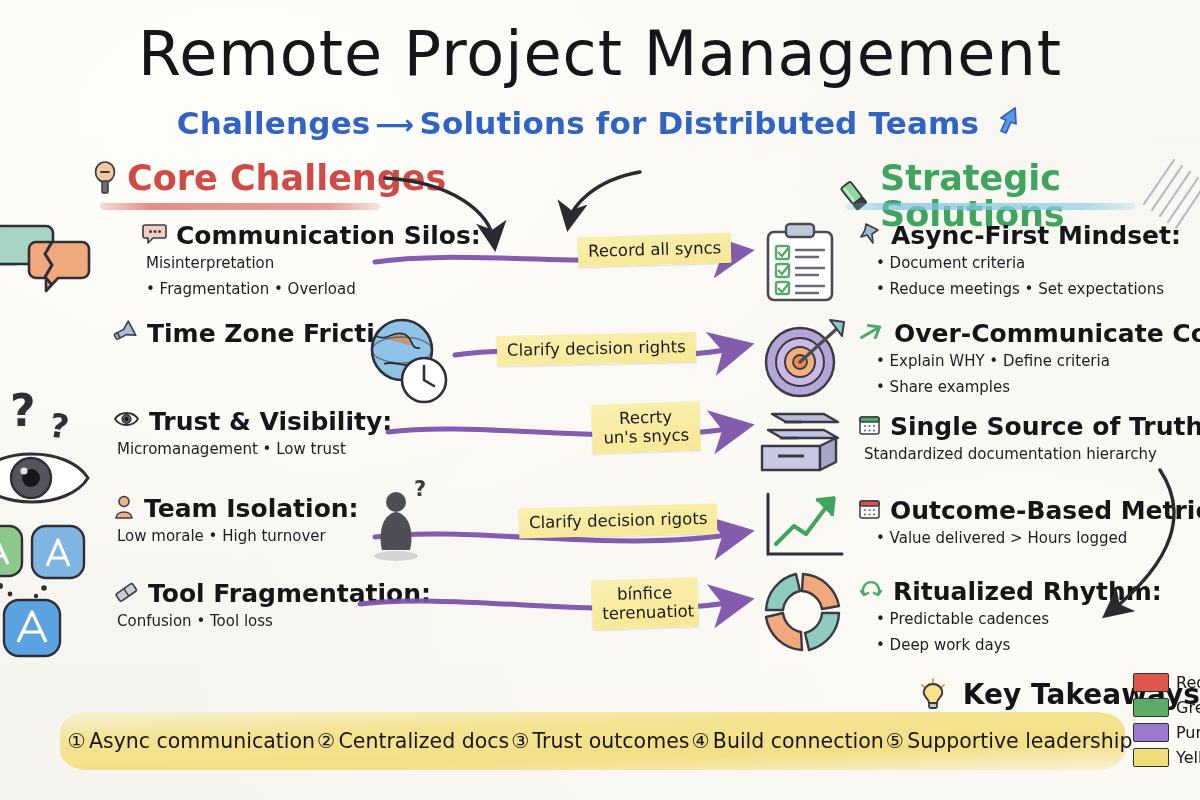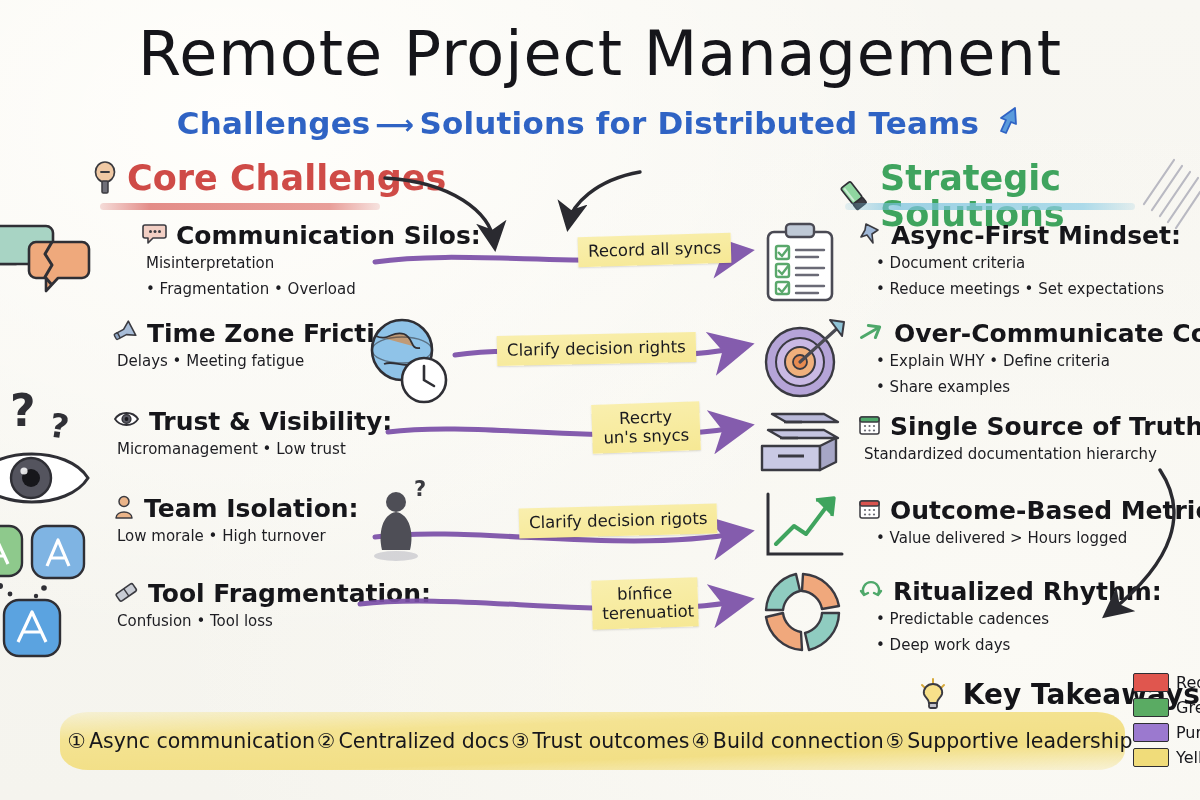--- a/index.html
+++ b/index.html
@@ -168,21 +168,20 @@
       <span class="ico">
         <svg width="25" height="24" viewBox="0 0 25 24">
           <g transform="rotate(-28 12 12)">
             <path d="M4 9 h8 l8 -5 v16 l-8 -5 h-8 z" fill="#a8bdd8" stroke="#3b3b41" stroke-width="1.6" stroke-linejoin="round"></path>
             <rect x="1" y="9" width="4" height="6" rx="1.2" fill="#8fa6c4" stroke="#3b3b41" stroke-width="1.4"></rect>
           </g>
         </svg>
       </span>
       <span>Time Zone Friction:</span>
     </div>
-    <div class="sub">Delays • Meeting fatigue</div>
   </div>
 
   <div class="item left" style="left:113px;top:408px;">
     <div class="ttl">
       <span class="ico">
         <svg width="27" height="22" viewBox="0 0 27 22">
           <path d="M2 11 C7 3, 20 3, 25 11 C20 19, 7 19, 2 11 Z" fill="#ffffff" stroke="#2f2f35" stroke-width="1.8"></path>
           <circle cx="13.5" cy="11" r="4.4" fill="#5a5a63" stroke="#2f2f35" stroke-width="1.4"></circle>
           <circle cx="13.5" cy="11" r="1.9" fill="#18181c"></circle>
         </svg>

